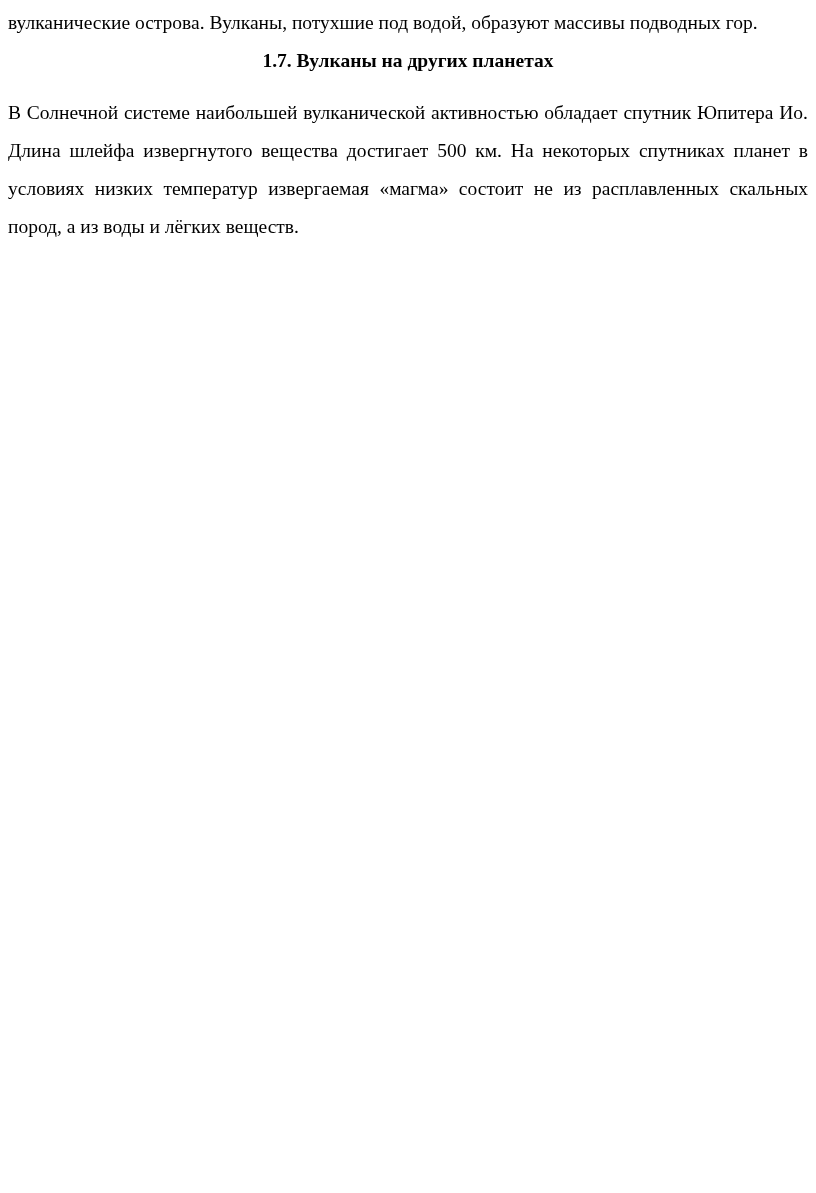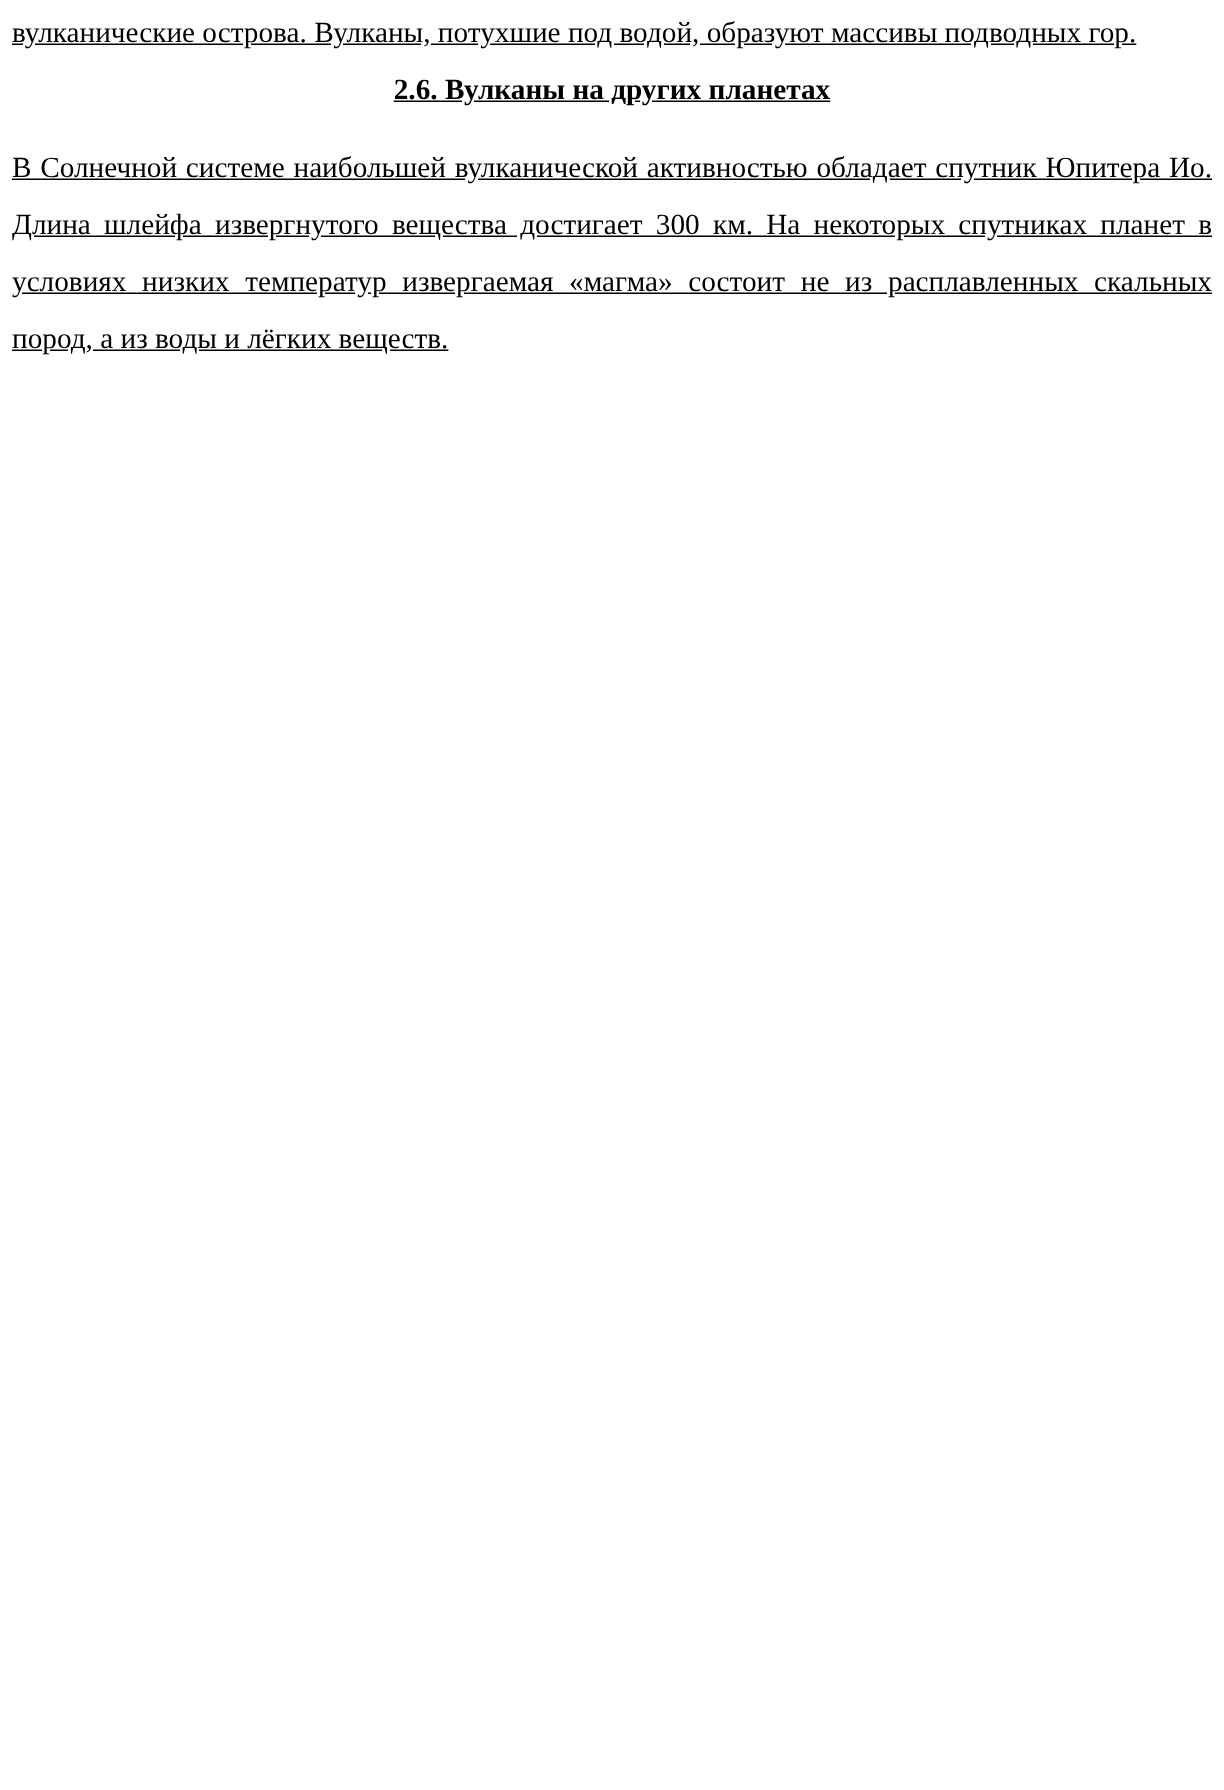--- a/index.html
+++ b/index.html
@@ -13,21 +13,20 @@
     height: 1193px;
     background: #ffffff;
     box-sizing: border-box;
     padding: 0 8px;
     font-family: "Liberation Serif", "DejaVu Serif", serif;
     color: #000000;
     overflow: hidden;
   }
   .content {
     padding-top: 4px;
-    text-decoration: underline;
   }
   p {
     margin: 0;
     font-size: 19.5px;
     line-height: 38px;
     text-align: justify;
     text-justify: inter-word;
   }
   p.continued {
     text-indent: 0;
@@ -44,21 +43,21 @@
   }
 </style>
 </head>
 <body>
 
 <div class="page">
   <div class="content">
 
     <p class="continued">вулканические острова. Вулканы, потухшие под водой, образуют массивы подводных гор.</p>
 
-    <div class="heading">2.6. Вулканы на других планетах</div>
+    <div class="heading">1.7. Вулканы на других планетах</div>
 
 
     <div class="block-gap"></div>
 
-    <p>В Солнечной системе наибольшей вулканической активностью обладает спутник Юпитера  Ио. Длина шлейфа извергнутого вещества достигает 300 км. На некоторых спутниках планет в условиях низких температур извергаемая «магма» состоит не из расплавленных скальных пород, а из воды и лёгких веществ.</p>
+    <p>В Солнечной системе наибольшей вулканической активностью обладает спутник Юпитера  Ио. Длина шлейфа извергнутого вещества достигает 500 км. На некоторых спутниках планет в условиях низких температур извергаемая «магма» состоит не из расплавленных скальных пород, а из воды и лёгких веществ.</p>
 
   </div>
 </div>
 
 </body></html>

